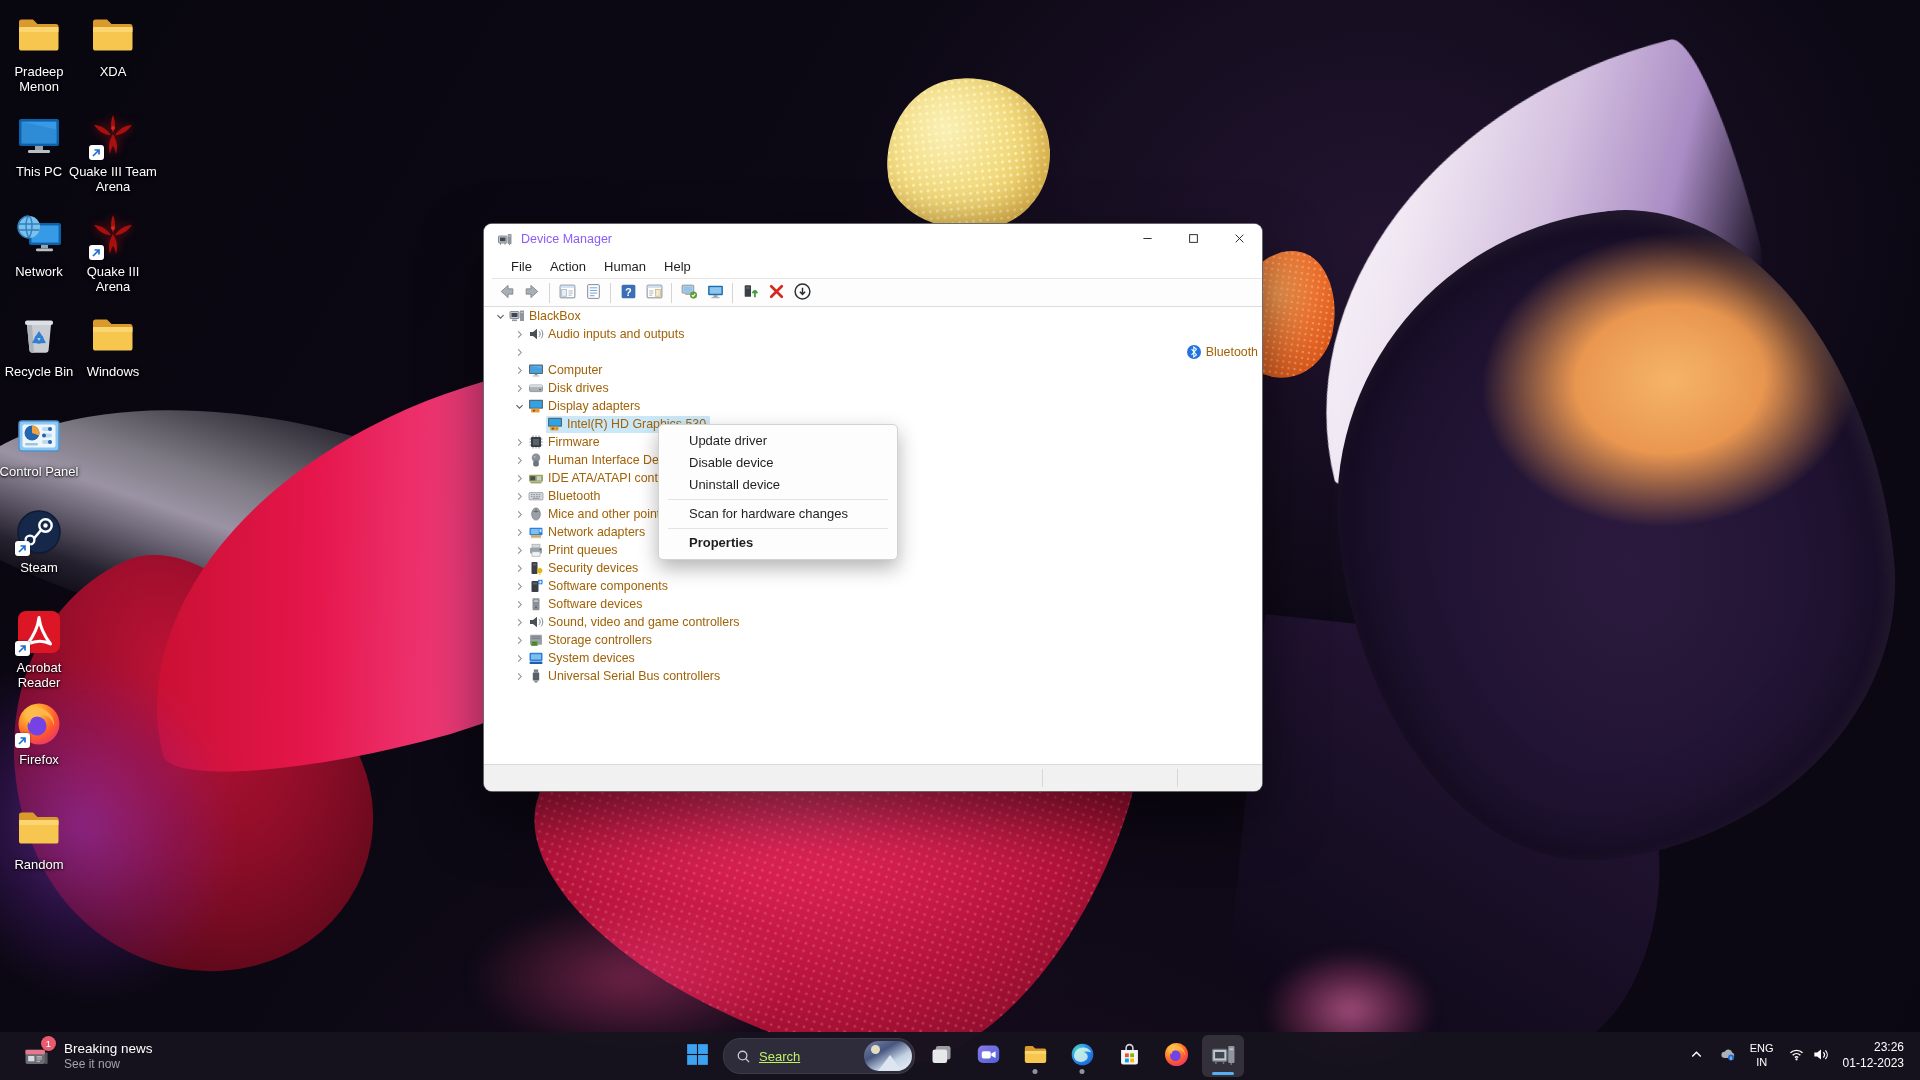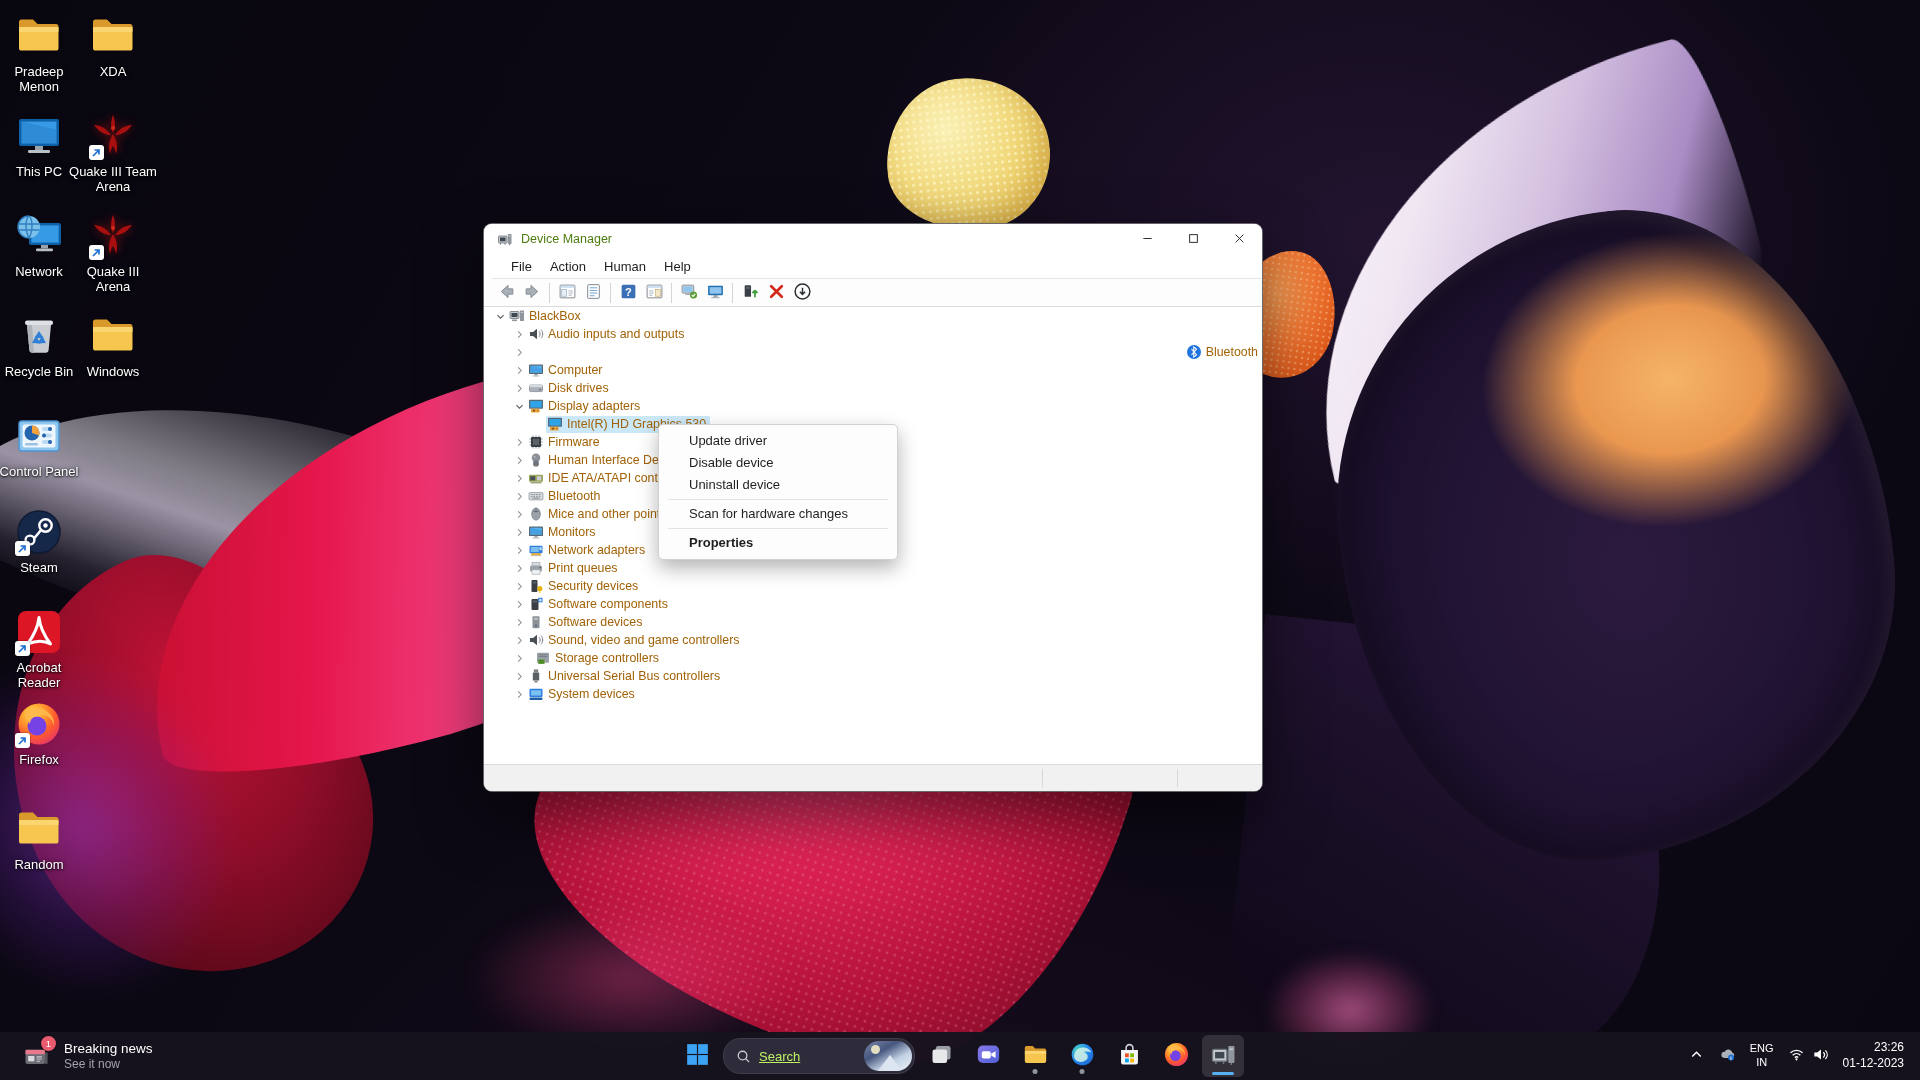--- a/index.html
+++ b/index.html
@@ -63,21 +63,21 @@
     box-shadow:0 0 2px rgba(0,0,0,.6);}
   .sc-overlay svg{width:15px;height:15px;display:block;}
   .dicon-label{margin-top:4px;font-size:13px;line-height:1.18;color:#fff;
     text-shadow:0 1px 2px rgba(0,0,0,.95),0 0 4px rgba(0,0,0,.7);}
   
   #dm-window{position:absolute;left:484px;top:224px;width:778px;height:567px;background:#fff;border-radius:8px;
     box-shadow:0 0 0 1px rgba(105,105,112,.95),0 26px 60px rgba(0,0,0,.55);z-index:20;overflow:hidden;}
   .titlebar{position:absolute;left:0;top:0;right:0;height:30px;display:flex;align-items:center;background:#fff;}
   .titlebar .wicon{margin-left:13px;width:16px;height:16px;}
   .titlebar .wicon svg{width:16px;height:16px;display:block;}
-  .tb-title{margin-left:8px;font-size:12.5px;color:#4d7c0f;}
+  .tb-title{margin-left:8px;font-size:12.5px;color:#8b5cf6;}
   .tb-controls{position:absolute;right:0;top:0;height:30px;display:flex;}
   .cbtn{width:46px;height:30px;border:none;background:transparent;display:flex;align-items:center;justify-content:center;padding:0;cursor:default;}
   .cbtn svg{width:11px;height:11px;}
   .menubar{position:absolute;left:8px;top:30px;right:0;height:24px;display:flex;align-items:center;padding-left:10px;
     border-bottom:1px solid #e6e6e6;background:#fff;}
   .menu-item{font-size:13px;color:#1f1f1f;padding:0 9px;line-height:23px;}
   .toolbar{position:absolute;left:0;top:55px;right:0;height:27px;display:flex;align-items:center;padding-left:9px;
     border-bottom:1px solid #dcdcdc;background:#fdfdfd;}
   .tbtn{width:26px;height:24px;border:none;background:transparent;display:flex;align-items:center;justify-content:center;padding:0;}
   .tbtn svg{width:19px;height:19px;}
@@ -634,39 +634,20 @@
         </div>
         <div class="tree-row" style="padding-left: 28px;">
           <span class="chev">
             <svg viewBox="0 0 16 16" xmlns="http://www.w3.org/2000/svg">
               <path d="M6 3.5L10.5 8 6 12.5" stroke="#8a8a8a" stroke-width="1.5" fill="none"></path>
             </svg>
           </span>
           <span class="rowsel">
             <span class="ticon">
               <svg viewBox="0 0 16 16" xmlns="http://www.w3.org/2000/svg">
-                <rect x="1" y="2.5" width="14" height="9.5" rx=".8" fill="#5b6770"></rect>
-                <rect x="2.2" y="3.7" width="11.6" height="7.1" fill="#54b2f0"></rect>
-                <path d="M2.2 3.7l11.6 2.8v4.3H2.2z" fill="#3f9ada" opacity=".7"></path>
-                <rect x="6.5" y="12" width="3" height="1.4" fill="#8f969e"></rect>
-                <rect x="4.5" y="13.4" width="7" height="1.2" rx=".5" fill="#aeb5bb"></rect>
-              </svg>
-            </span>
-            <span class="tlabel">Monitors</span>
-          </span>
-        </div>
-        <div class="tree-row" style="padding-left: 28px;">
-          <span class="chev">
-            <svg viewBox="0 0 16 16" xmlns="http://www.w3.org/2000/svg">
-              <path d="M6 3.5L10.5 8 6 12.5" stroke="#8a8a8a" stroke-width="1.5" fill="none"></path>
-            </svg>
-          </span>
-          <span class="rowsel">
-            <span class="ticon">
-              <svg viewBox="0 0 16 16" xmlns="http://www.w3.org/2000/svg">
                 <rect x="1.5" y="3.8" width="13" height="7.4" rx=".9" fill="#2f7fe0"></rect>
                 <rect x="2.8" y="5" width="8" height="5" fill="#7cc0f0"></rect>
                 <rect x="11.5" y="5.2" width="2" height="3" fill="#cfe6fa"></rect>
                 <rect x="3" y="11.2" width="10" height="1.7" fill="#d8a93c"></rect>
                 <path d="M4 12.9v1.3M6 12.9v1.3M8 12.9v1.3M10 12.9v1.3M12 12.9v1.3" stroke="#8f6a1f" stroke-width=".8"></path>
               </svg>
             </span>
             <span class="tlabel">Network adapters</span>
           </span>
         </div>
@@ -750,21 +731,21 @@
           <span class="rowsel">
             <span class="ticon">
               <svg viewBox="0 0 16 16" xmlns="http://www.w3.org/2000/svg">
                 <path d="M2 6h3l4-3.2v10.4L5 10H2z" fill="#4a4f55"></path>
                 <path d="M11 5.2c1.5 1.7 1.5 3.9 0 5.6M13 3.6c2.3 2.5 2.3 6.3 0 8.8" stroke="#7d838a" stroke-width="1" fill="none"></path>
               </svg>
             </span>
             <span class="tlabel">Sound, video and game controllers</span>
           </span>
         </div>
-        <div class="tree-row" style="padding-left: 28px; gap: 7px;">
+        <div class="tree-row" style="padding-left: 28px;">
           <span class="chev">
             <svg viewBox="0 0 16 16" xmlns="http://www.w3.org/2000/svg">
               <path d="M6 3.5L10.5 8 6 12.5" stroke="#8a8a8a" stroke-width="1.5" fill="none"></path>
             </svg>
           </span>
           <span class="rowsel">
             <span class="ticon">
               <svg viewBox="0 0 16 16" xmlns="http://www.w3.org/2000/svg">
                 <rect x="2" y="2.8" width="12" height="10" rx=".9" fill="#9aa1a8"></rect>
                 <path d="M3.6 4.8h8.8M3.6 6.6h8.8" stroke="#6d737a" stroke-width=".8"></path>
@@ -777,44 +758,44 @@
         </div>
         <div class="tree-row" style="padding-left: 28px;">
           <span class="chev">
             <svg viewBox="0 0 16 16" xmlns="http://www.w3.org/2000/svg">
               <path d="M6 3.5L10.5 8 6 12.5" stroke="#8a8a8a" stroke-width="1.5" fill="none"></path>
             </svg>
           </span>
           <span class="rowsel">
             <span class="ticon">
               <svg viewBox="0 0 16 16" xmlns="http://www.w3.org/2000/svg">
+                <rect x="1.5" y="2.8" width="13" height="8.2" rx=".9" fill="#2f7fe0"></rect>
+                <rect x="3" y="4.3" width="10" height="5.2" fill="#7cc0f0"></rect>
+                <rect x="1.5" y="11.4" width="13" height="2.6" rx="1" fill="#1f5fa8"></rect>
+              </svg>
+            </span>
+            <span class="tlabel">System devices</span>
+          </span>
+        </div>
+        <div class="tree-row" style="padding-left: 28px;">
+          <span class="chev">
+            <svg viewBox="0 0 16 16" xmlns="http://www.w3.org/2000/svg">
+              <path d="M6 3.5L10.5 8 6 12.5" stroke="#8a8a8a" stroke-width="1.5" fill="none"></path>
+            </svg>
+          </span>
+          <span class="rowsel">
+            <span class="ticon">
+              <svg viewBox="0 0 16 16" xmlns="http://www.w3.org/2000/svg">
                 <rect x="5.8" y="1.4" width="4.4" height="3.2" fill="#8a9096"></rect>
                 <path d="M6.8 2.2v1.2M9.2 2.2v1.2" stroke="#3f4850" stroke-width=".8"></path>
                 <rect x="4.8" y="4.6" width="6.4" height="8" rx=".9" fill="#5a6066"></rect>
                 <rect x="6.4" y="12.6" width="3.2" height="2" fill="#8a9096"></rect>
               </svg>
             </span>
             <span class="tlabel">Universal Serial Bus controllers</span>
-          </span>
-        </div>
-        <div class="tree-row" style="padding-left: 28px;">
-          <span class="chev">
-            <svg viewBox="0 0 16 16" xmlns="http://www.w3.org/2000/svg">
-              <path d="M6 3.5L10.5 8 6 12.5" stroke="#8a8a8a" stroke-width="1.5" fill="none"></path>
-            </svg>
-          </span>
-          <span class="rowsel">
-            <span class="ticon">
-              <svg viewBox="0 0 16 16" xmlns="http://www.w3.org/2000/svg">
-                <rect x="1.5" y="2.8" width="13" height="8.2" rx=".9" fill="#2f7fe0"></rect>
-                <rect x="3" y="4.3" width="10" height="5.2" fill="#7cc0f0"></rect>
-                <rect x="1.5" y="11.4" width="13" height="2.6" rx="1" fill="#1f5fa8"></rect>
-              </svg>
-            </span>
-            <span class="tlabel">System devices</span>
           </span>
         </div>
       </div>
     <div class="statusbar">
       <div class="sb-sep sep1"></div>
       <div class="sb-sep sep2"></div>
     </div>
   </div>
 
   <div id="context-menu">

